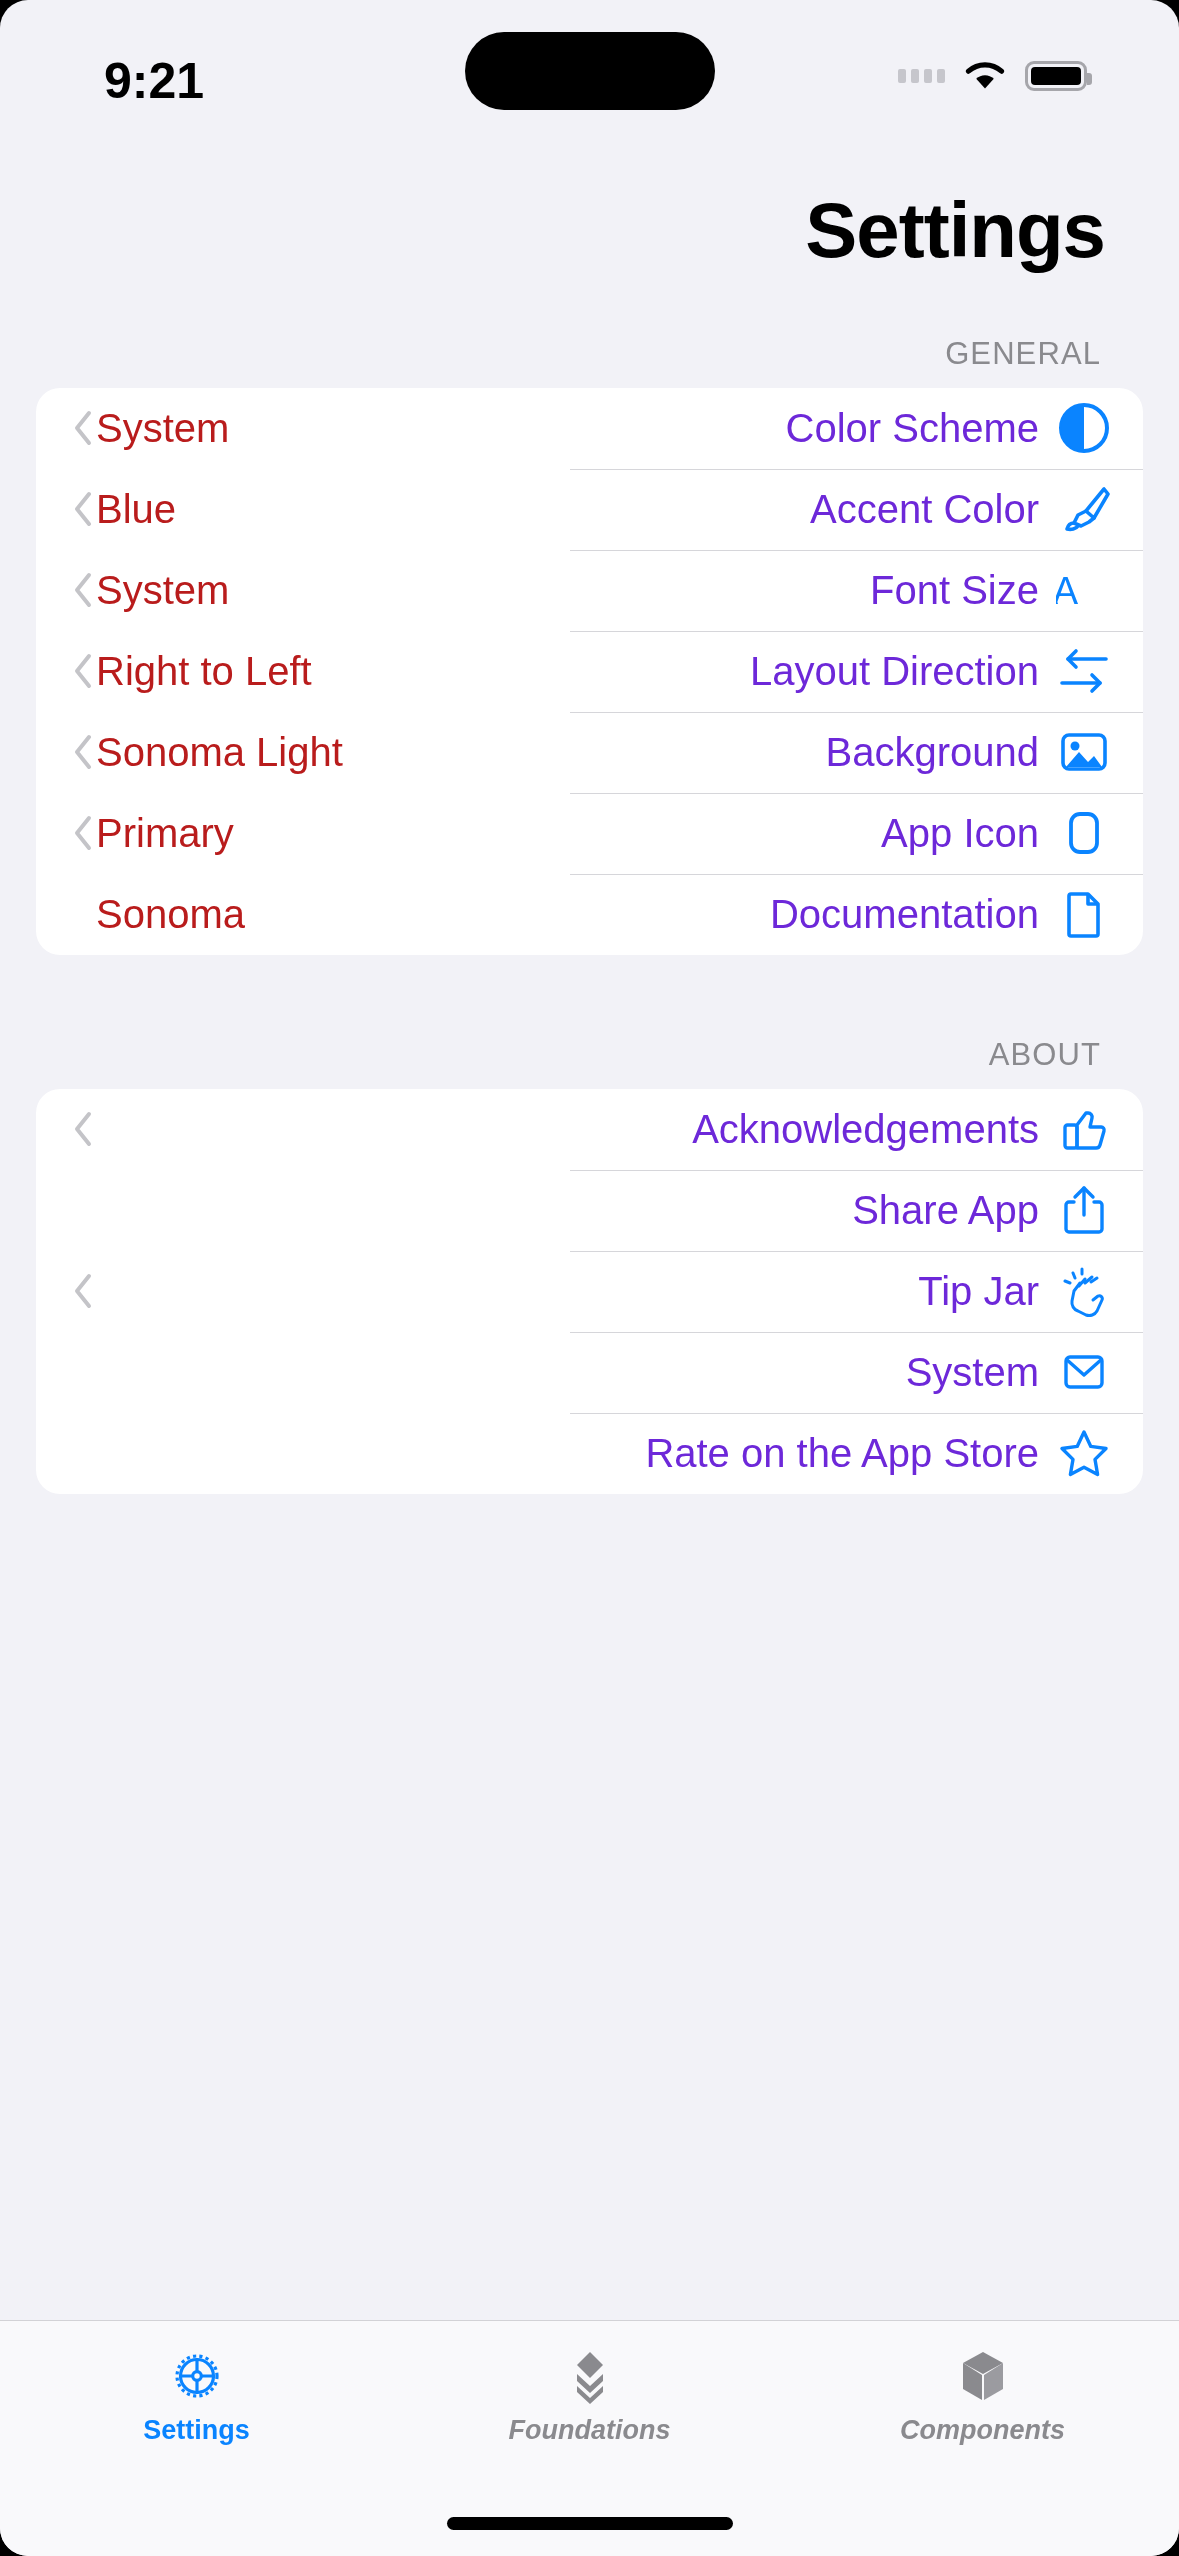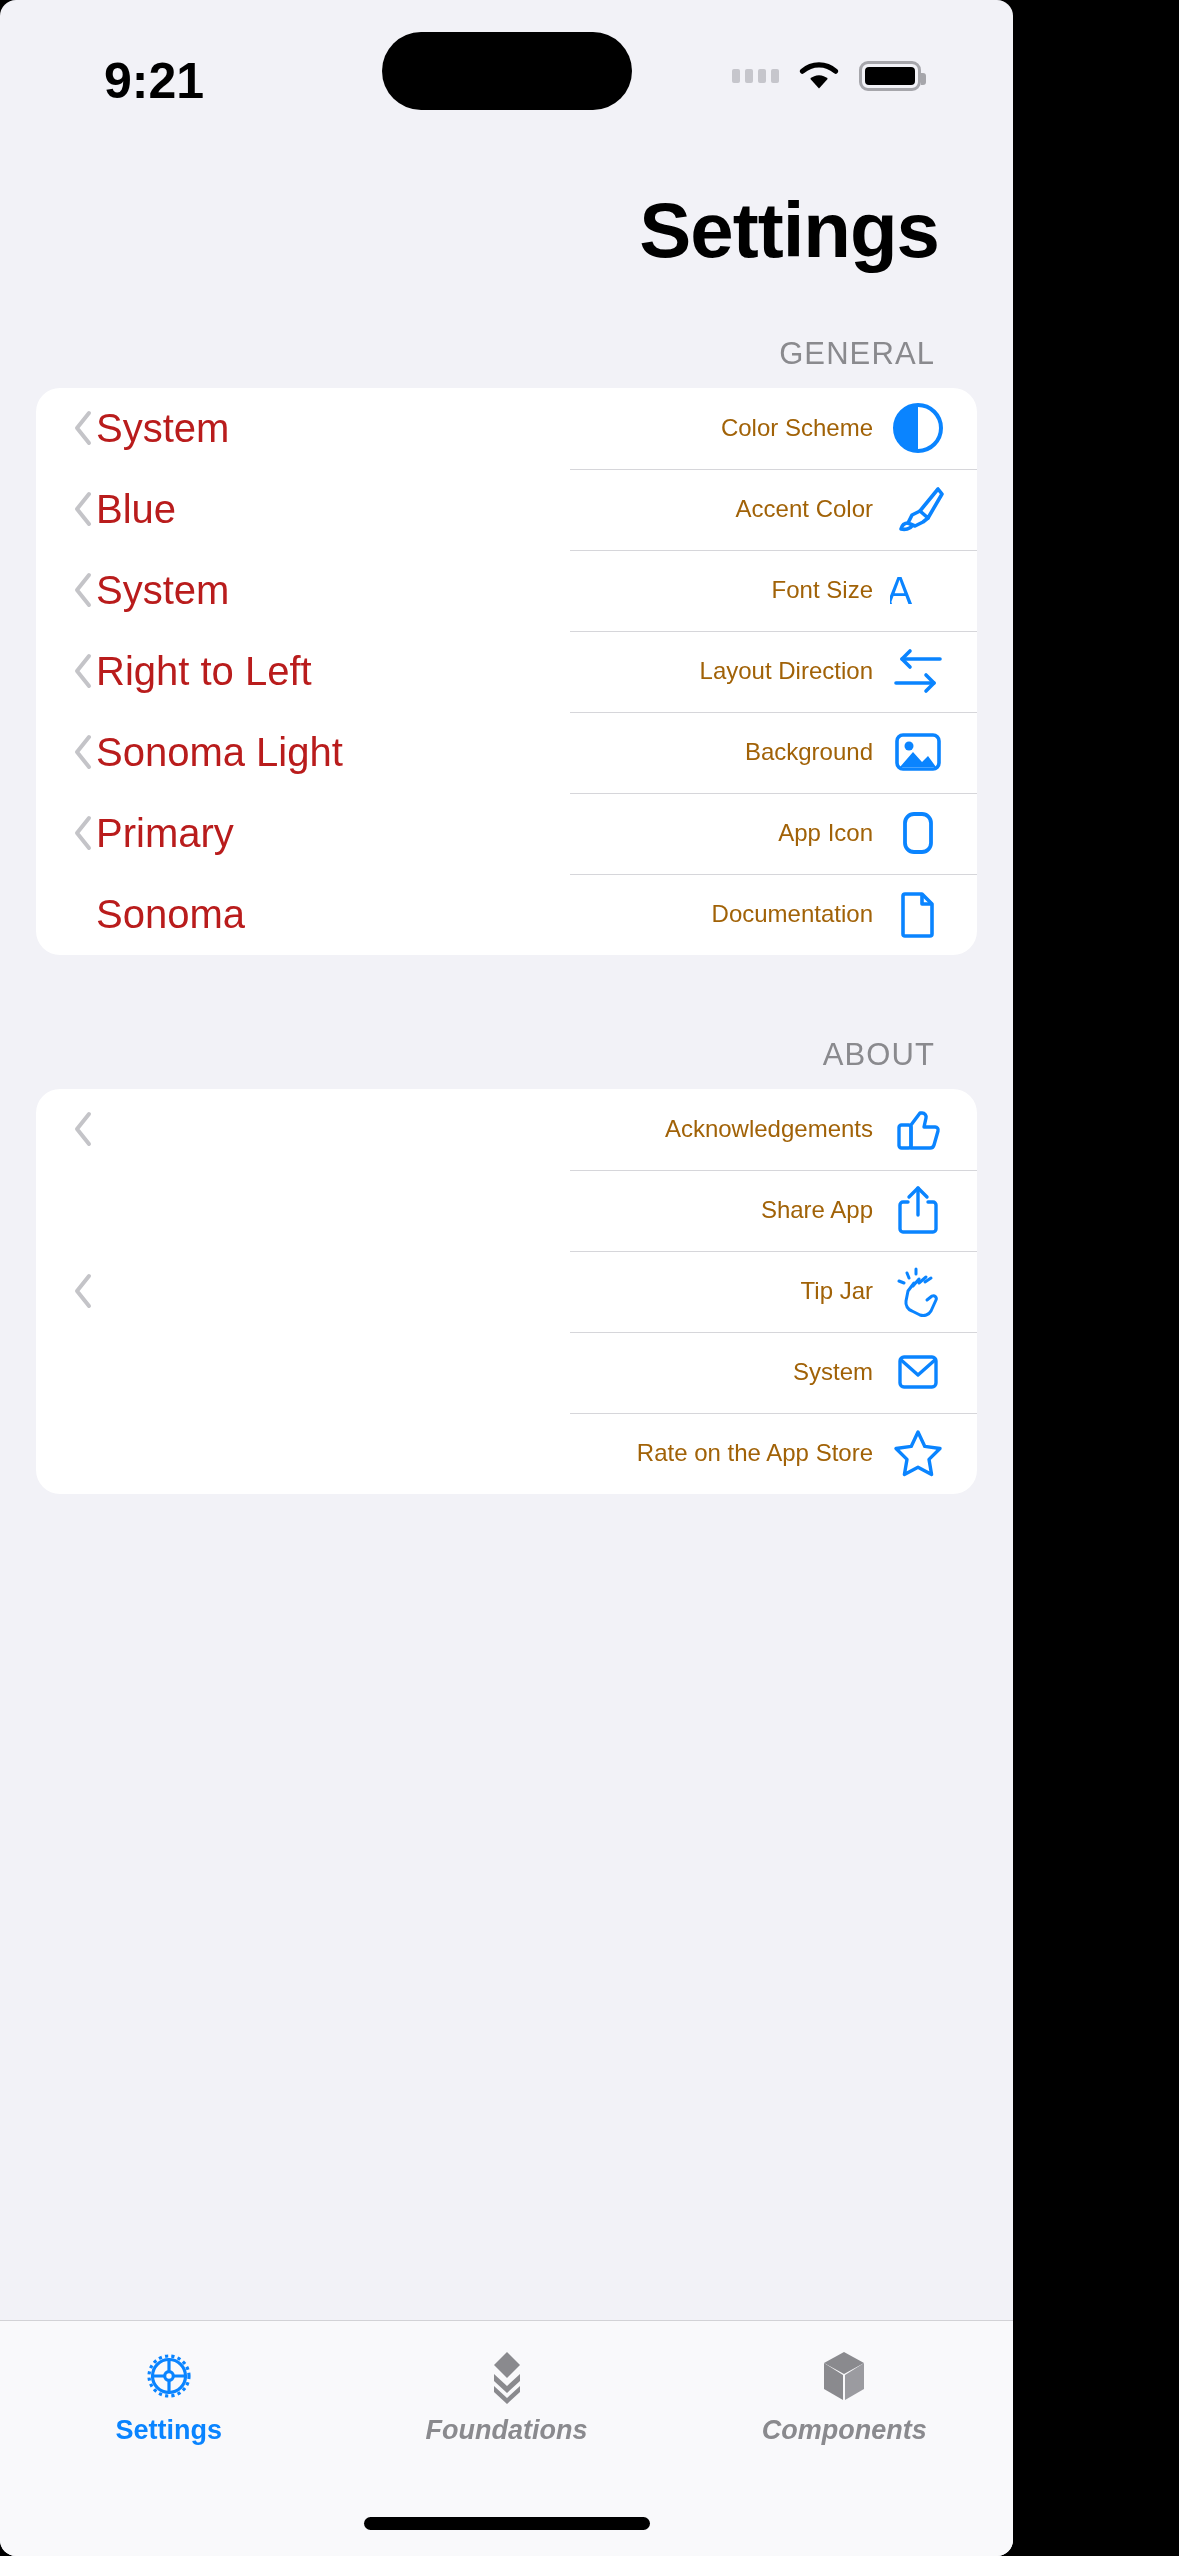--- a/index.html
+++ b/index.html
@@ -6,23 +6,23 @@
   html,body{ background:#000; }
   body{
     width:1179px; height:2556px;
     font-family:"Liberation Sans", sans-serif;
     -webkit-font-smoothing:antialiased;
     overflow:hidden;
   }
 
   .device{
     position:relative;
-    width:1013px; height:2556px;
+    width:1179px; height:2556px;
     background:#f2f2f7;
-    border-radius:16px;
+    border-radius:28px;
     overflow:hidden;
   }
 
   
   .statusbar{
     position:absolute; top:0; left:0; right:0; height:148px;
     display:flex; align-items:center;
     z-index:40;
     pointer-events:none;
   }
@@ -95,21 +95,21 @@
     right:0; left:534px;
     height:1px; background:#d6d6da;
   }
 
   .row-icon{
     width:62px; min-width:62px; height:62px;
     display:flex; align-items:center; justify-content:center;
     margin-left:14px;
   }
   .row-title{
-    font-size:24px; color:#a16207; white-space:nowrap;
+    font-size:40px; color:#6d28d9; white-space:nowrap;
     flex:0 0 auto;
   }
   .row-spacer{ flex:1 1 auto; }
   .row-value{
     font-size:40px; color:#b91c1c; white-space:nowrap;
     margin-right:18px;
   }
   .row-chevron{
     width:26px; min-width:26px; height:40px;
     display:flex; align-items:center; justify-content:center;

